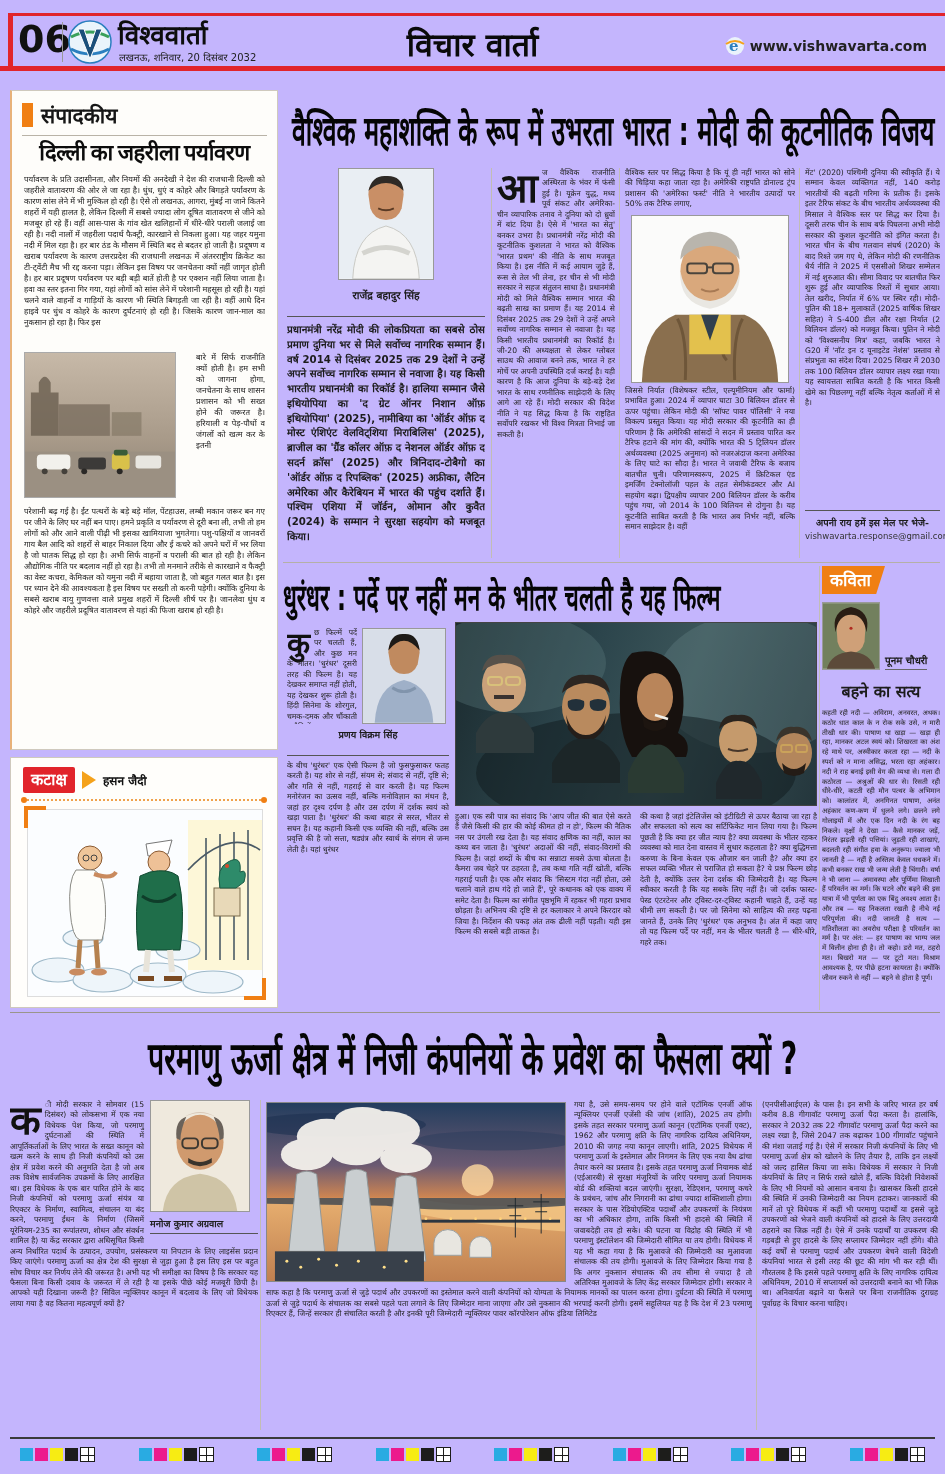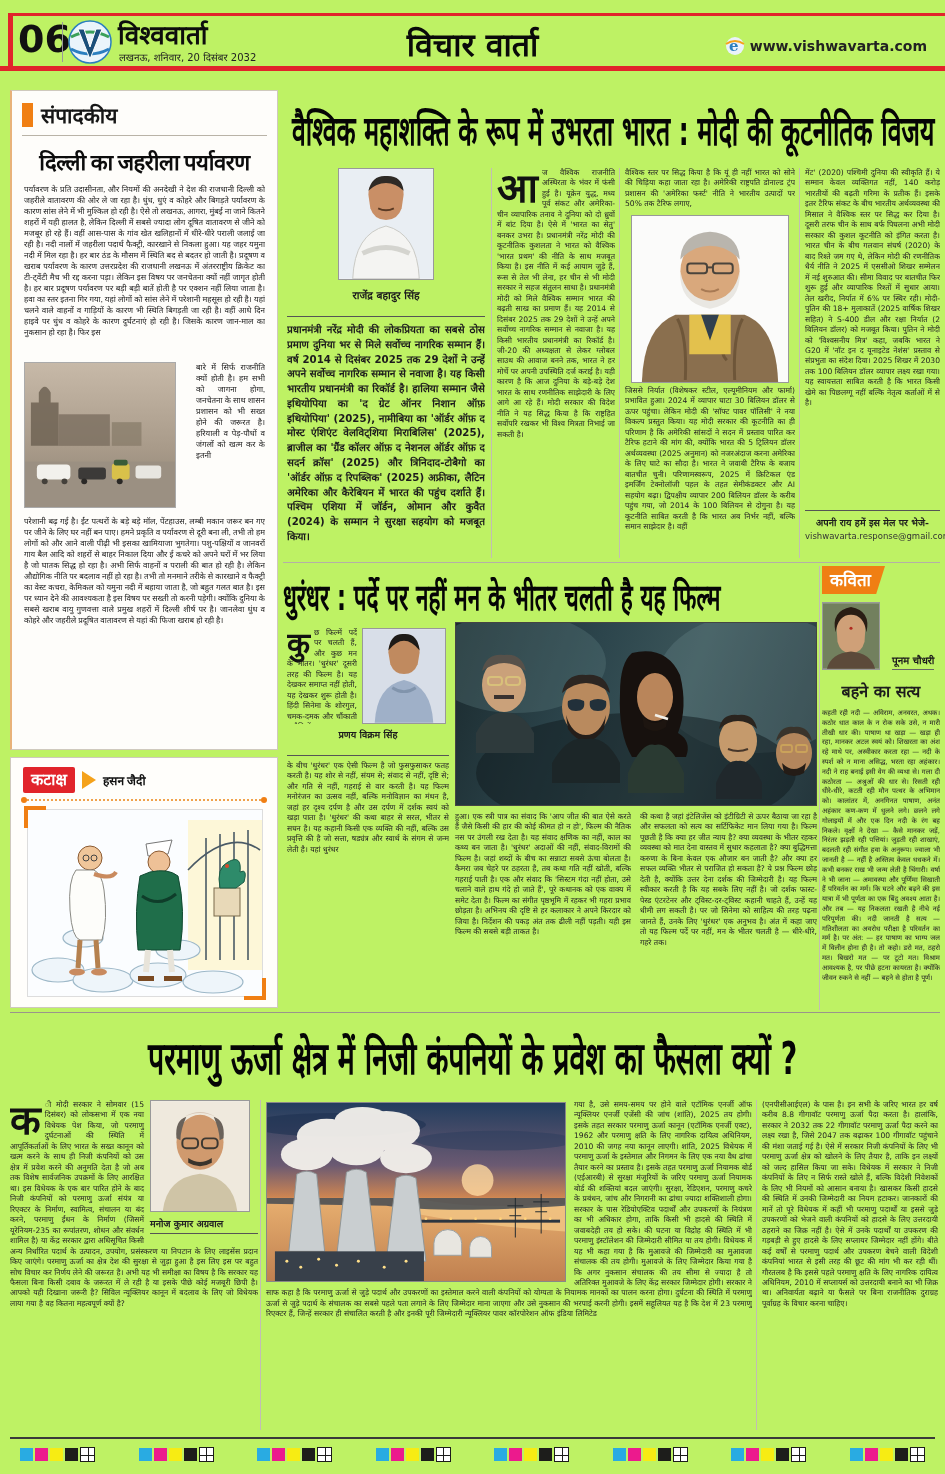--- a/index.html
+++ b/index.html
@@ -1,19 +1,19 @@
 <!DOCTYPE html>
 <html><head>
 <meta charset="utf-8">
 <style>
   * { margin:0; padding:0; box-sizing:border-box; }
   html,body { background:#888; }
   .page {
     position:relative; width:945px; height:1474px; margin:0 auto;
-    background:#bef264; overflow:hidden;
+    background:#c4b5fd; overflow:hidden;
     font-family:"DejaVu Sans", sans-serif; color:#1c1c1c;
   }
   .abs { position:absolute; }
   .just { text-align:justify; text-justify:inter-word; overflow:hidden; }
   .bodytxt { font-size:7.6px; line-height:1.38; color:#222; }
   .vline { position:absolute; width:1px; background:#c2bdb4; }
   .hline { position:absolute; height:1px; background:#b5b0a6; }
 
   
   .hdr-topline { left:8px; top:13px; width:937px; height:3px; background:#e1242b; }
@@ -24,31 +24,31 @@
   .papername { left:118px; top:16px; font-size:26px; font-weight:bold; color:#0d0d0d; }
   .editionline { left:119px; top:50px; font-size:10px; color:#222; }
   .sectiontitle { left:0; top:22px; width:945px; text-align:center; font-size:32px; font-weight:bold; color:#0a0a0a; }
   .website { right:18px; top:36px; font-size:14px; font-weight:bold; color:#222; display:flex; align-items:center; gap:5px; }
 
   
   .edit-box { left:10px; top:90px; width:268px; height:660px; border:1px solid #cfc9bd; border-left:2px solid #e8b27a; background:#fefdfa;font-family:Liberation Serif, serif; }
   .edit-head { display:flex; align-items:center; gap:8px; margin:10px 10px 0 10px; padding-bottom:6px; border-bottom:1px solid #b9b3a7;}
   .edit-bullet { width:11px; height:24px; background:#f07f13; }
   .edit-head-label { font-size:21px; font-weight:bold; color:#161616; }
-  .edit-title { text-align:center; font-size:22px; font-weight:bold; margin-top:10px; color:#0c0c0c; letter-spacing:-0.5px;}
+  .edit-title { text-align:center; font-size:22px; font-weight:bold; color:#0c0c0c; letter-spacing:-0.5px;}
   .edit-p { margin:8px 12px 0 12px; }
   .edit-media-row { display:flex; gap:20px; margin:4px 12px 0 12px; }
   .smog-img { width:152px; height:146px; border:1px solid #aaa; flex:none; }
 
   
   .kat-box { left:10px; top:757px; width:268px; height:251px; border:1px solid #cfc9bd; background:#fffefb; }
   .kat-head { display:flex; align-items:center; gap:7px; margin:9px 12px 0 12px; }
   .kat-label { background:#e1242b; color:#fff; font-weight:bold; font-size:16px; padding:1px 8px 3px 8px; border-radius:2px; }
   .kat-arrow { width:0; height:0; border-top:9px solid transparent; border-bottom:9px solid transparent; border-left:14px solid #f5a21b; }
-  .kat-author { font-size:12px; font-weight:bold; color:#111;font-family:Liberation Serif, serif; }
+  .kat-author { font-size:12px; font-weight:bold; color:#111; }
   .kat-dots { margin:6px 12px 0 12px; border-top:2px dotted #f0a24c; position:relative; }
   .kat-dots:before,.kat-dots:after{content:"";position:absolute;top:-4px;width:6px;height:6px;border-radius:50%;background:#f07f13;}
   .kat-dots:before{left:-2px;} .kat-dots:after{right:-2px;}
   .kat-art { position:relative; margin:8px 16px; width:236px; height:188px; background:#fff; border:1px solid #ddd; }
   .corner-tl { position:absolute; left:-4px; top:-4px; width:22px; height:22px; border-left:4px solid #f07f13; border-top:4px solid #f07f13; }
   .corner-br { position:absolute; right:-4px; bottom:-4px; width:22px; height:22px; border-right:4px solid #f07f13; border-bottom:4px solid #f07f13; }
 
   
   .headline { font-weight:bold; color:#050505; white-space:nowrap; display:inline-block; }
 
@@ -64,21 +64,21 @@
   .feedback { text-align:center; border-top:1px solid #555; margin-top:6px; padding-top:5px; }
   .feedback .fl { font-weight:bold; font-size:9.5px; }
   .feedback .fe { font-size:8.5px; color:#333; margin-top:2px; }
 
   .film-headline-wrap { left:283px; top:568px; width:540px; height:55px; overflow:hidden; display:flex; justify-content:flex-start; align-items:center;}
   .film-headline { font-size:25px; transform:scale(0.9,1.45); transform-origin:left center; }
 
   
   .poem-col { left:822px; top:566px; width:118px; height:444px; }
   .poem-label { display:inline-block; background:#f07f13; color:#fff; font-weight:bold; font-size:17px; padding:2px 14px 3px 8px; clip-path:polygon(0 0,100% 0,86% 100%,0 100%); }
-  .poem-byline-row { display:flex; align-items:flex-end; gap:12px; margin-top:8px; }
+  .poem-byline-row { display:flex; align-items:flex-end; gap:5px; margin-top:8px; }
   .poem-author { font-weight:bold; font-size:10px; border-bottom:1px solid #666; padding-bottom:2px;}
   .poem-title { text-align:center; font-size:16px; font-weight:bold; margin-top:10px; }
   .poem-text { font-size:6.9px; line-height:1.42; margin-top:7px; text-align:justify; color:#222; height:290px; overflow:hidden;}
 
   
   .banner { left:455px; top:622px; width:362px; height:184px; border:1px solid #444; overflow:hidden; background:linear-gradient(110deg,#1b2a2e 0%,#2c454c 35%,#3c565a 60%,#24363c 100%); }
   .banner-title { position:absolute; left:8px; bottom:6px; font-family:"DejaVu Serif", serif; font-weight:bold; font-size:37px; letter-spacing:1px;
      background:linear-gradient(180deg,#fdfaf0 5%,#cfc9b8 35%,#7e5a28 62%,#f5a24a 80%,#5a3208 100%);
      -webkit-background-clip:text; background-clip:text; color:transparent; text-shadow:0 0 1px rgba(0,0,0,.15);}
 

